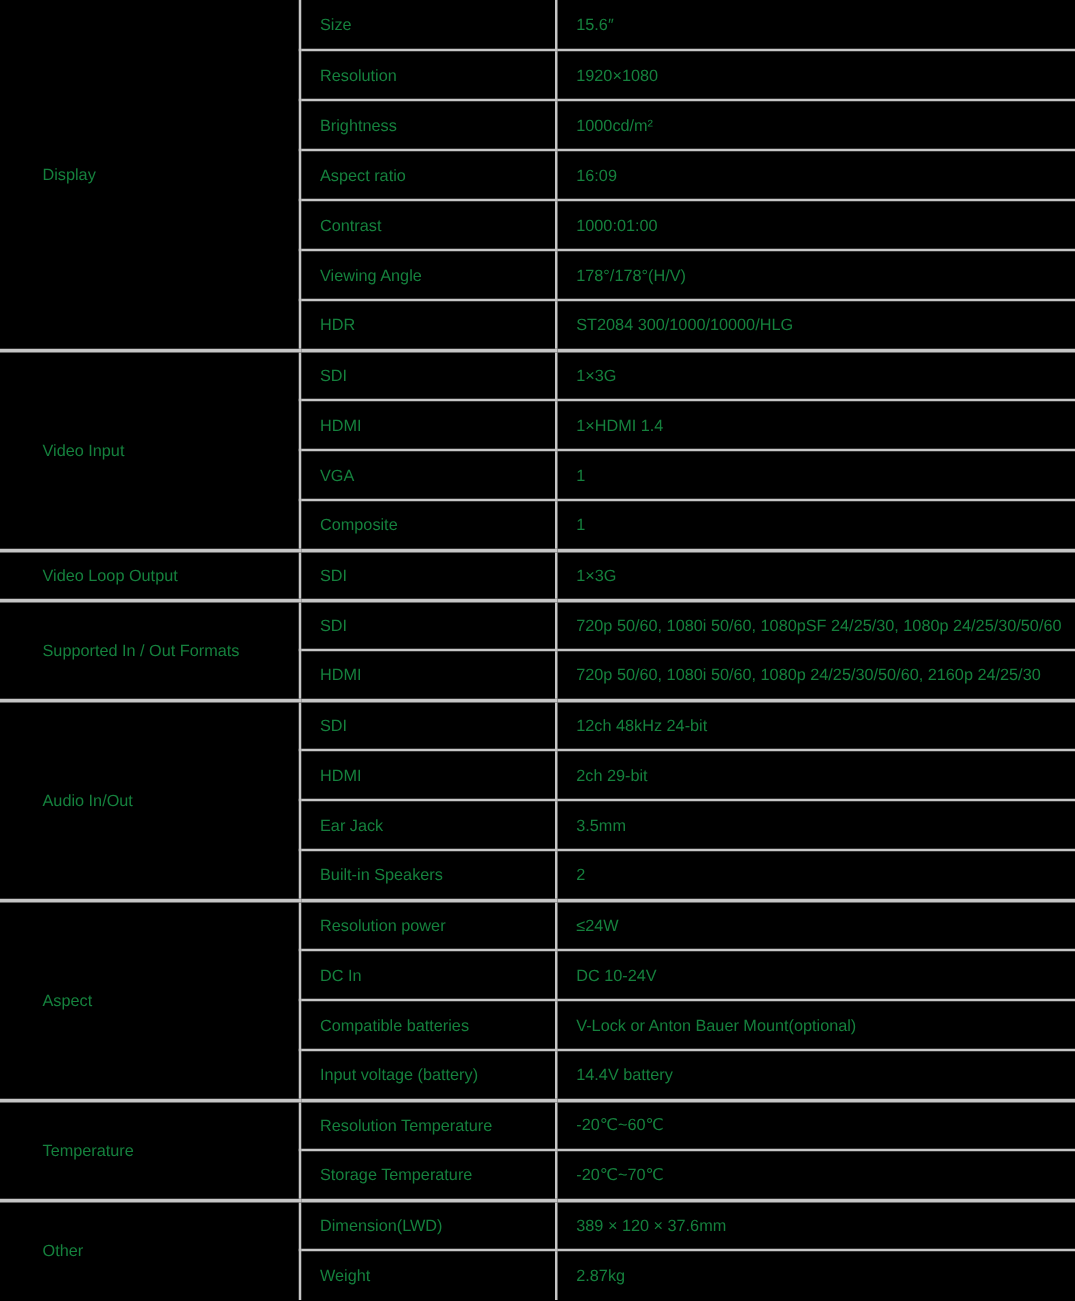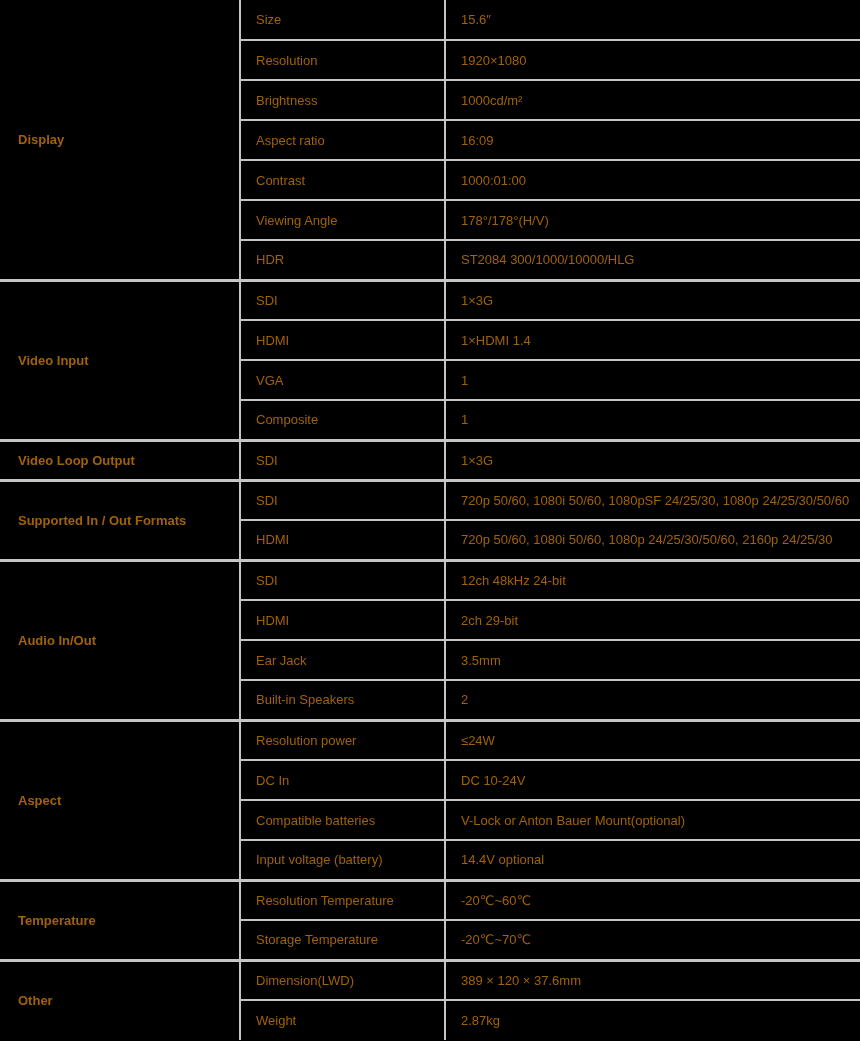--- a/index.html
+++ b/index.html
@@ -20,32 +20,32 @@
     border-style: hidden; 
     background: #000;
   }
   col.c1 { width: 240px; }
   col.c2 { width: 205px; }
   col.c3 { width: 415px; }
   td {
     height: 40px;
     border: 2px solid #c6c6c6;
     background: #000;
-    color: #a16207;
+    color: #15803d;
     font-size: 13px;
     vertical-align: middle;
     padding: 0 10px 0 15px;
     white-space: nowrap;
     overflow: hidden;
     box-sizing: border-box;
   }
   tr.section-start td { border-top-width: 3px; }
   td.cat {
-    font-weight: bold;
-    padding-left: 18px;
+    font-weight: normal;
+    padding-left: 34px;
   }
 </style>
 </head>
 <body>
 
 <table class="spec">
   <colgroup>
     <col class="c1">
     <col class="c2">
     <col class="c3">
@@ -136,21 +136,21 @@
       <tr>
         <td class="attr">DC In</td>
         <td class="val">DC 10-24V</td>
       </tr>
       <tr>
         <td class="attr">Compatible batteries</td>
         <td class="val">V-Lock or Anton Bauer Mount(optional)</td>
       </tr>
       <tr>
         <td class="attr">Input voltage (battery)</td>
-        <td class="val">14.4V optional</td>
+        <td class="val">14.4V battery</td>
       </tr>
       <tr class="section-start">
         <td class="cat" rowspan="2">Temperature</td>
         <td class="attr">Resolution Temperature</td>
         <td class="val">-20℃~60℃</td>
       </tr>
       <tr>
         <td class="attr">Storage Temperature</td>
         <td class="val">-20℃~70℃</td>
       </tr>

